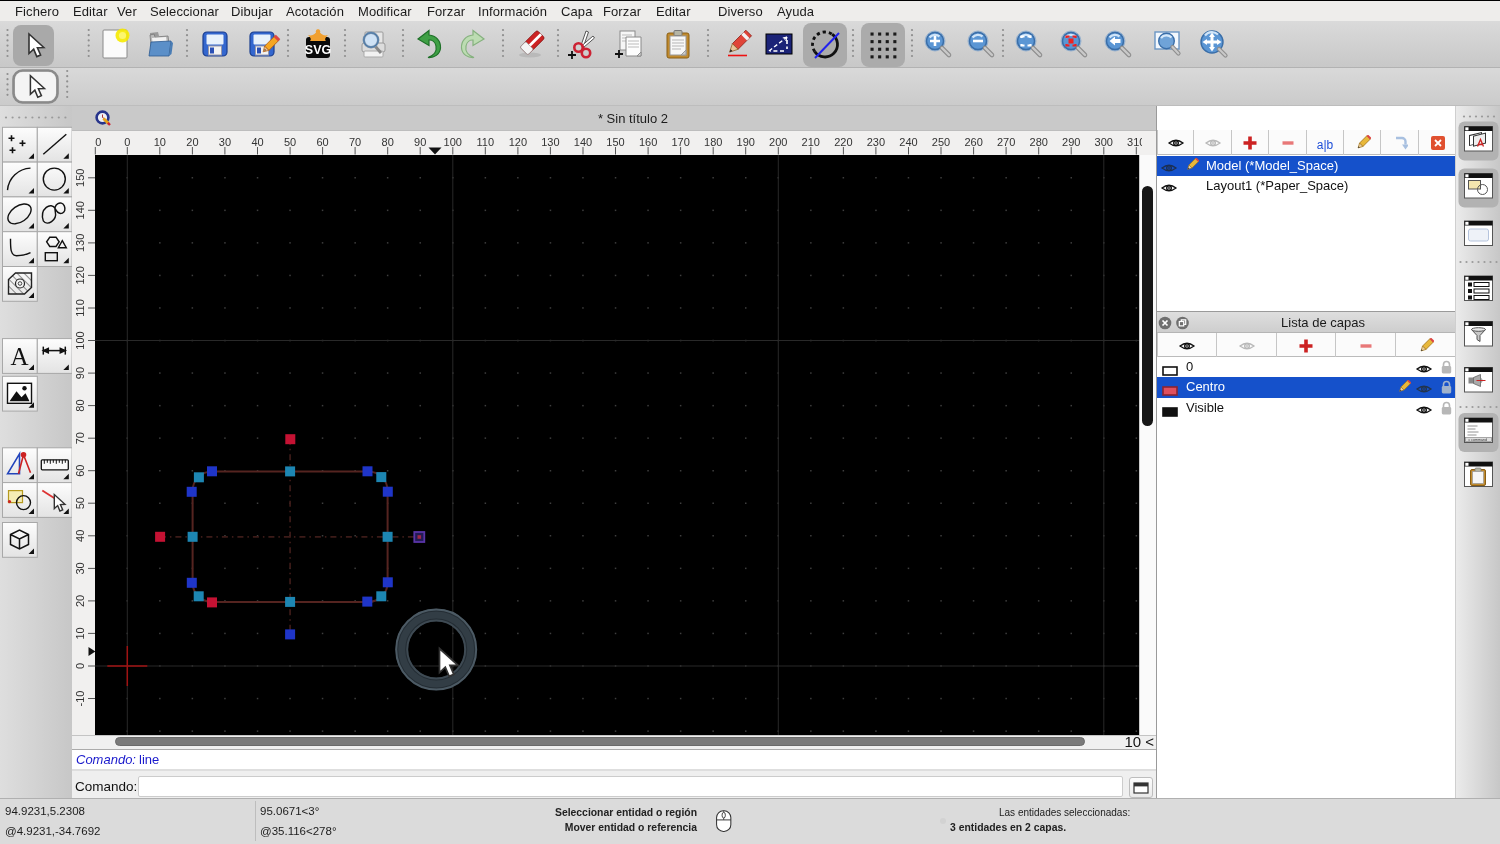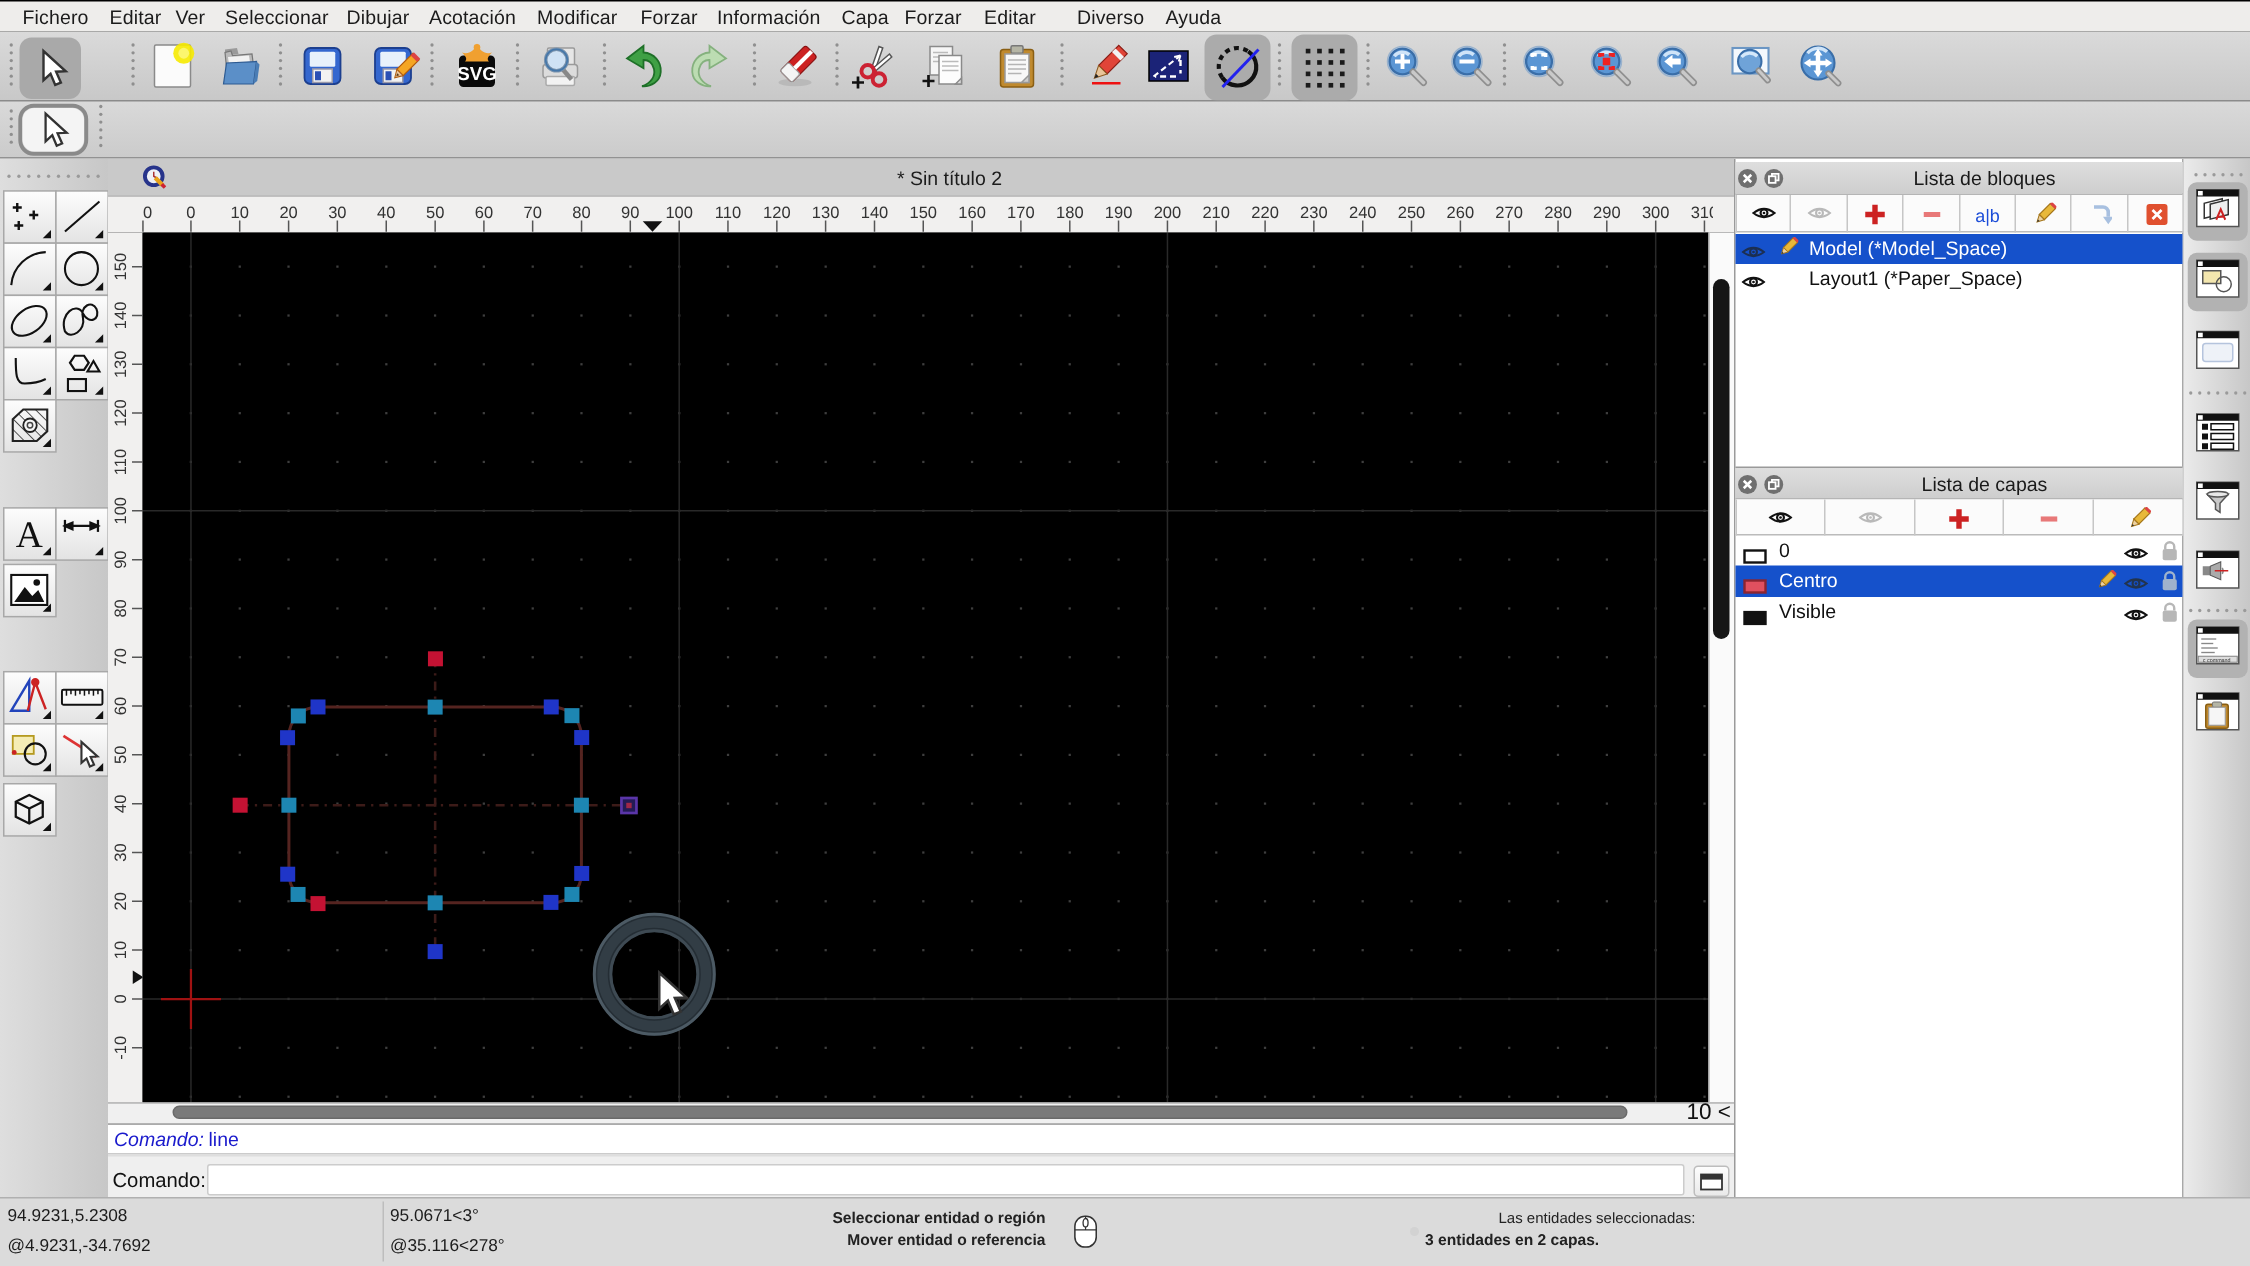--- a/index.html
+++ b/index.html
@@ -1288,30 +1288,20 @@
   </div>
 <div id="cmdrow" class="abs">
     <span class="lbl">Comando:</span>
     <span id="cmdinput"></span>
     <span id="cmdbtn"><svg width="22" height="20" viewBox="0 0 22 20">
         <rect x="4" y="5" width="14" height="10" fill="#fff" stroke="#333" stroke-width="1.2"></rect>
         <rect x="4" y="5" width="14" height="3.4" fill="#333"></rect>
       </svg></span>
   </div>
 <div id="rpanel" class="abs">
-<div class="ptitle" style="top:2px">
-      <svg style="position:absolute;left:1px;top:4px" width="32" height="14" viewBox="0 0 32 14">
-        <circle cx="7" cy="7" r="6.3" fill="#6f6f6f"></circle>
-        <path d="M4.5,4.5 l5,5 M9.5,4.5 l-5,5" stroke="#fff" stroke-width="1.7"></path>
-        <circle cx="24.5" cy="7" r="6.3" fill="#6f6f6f"></circle>
-        <rect x="21.3" y="5.5" width="4.4" height="4.4" fill="none" stroke="#fff" stroke-width="1.2"></rect>
-        <path d="M23.3,5.5 v-1.6 h4.4 v4.4 h-1.6" fill="none" stroke="#fff" stroke-width="1.2"></path>
-      </svg>
-      <span class="t" style="left:33px;width:266px">Lista de bloques</span>
-    </div>
 <div style="position:absolute;left:0;top:24px;width:299px;height:25px;background:#fbfbfb;border-bottom:1px solid #bbb">
       <span style="position:absolute;left:0.0px;top:0;width:37.4px;height:25px;border-right:1px solid #c6c6c6;border-left:1px solid #c6c6c6"></span>
       <span style="position:absolute;left:37.4px;top:0;width:37.4px;height:25px;border-right:1px solid #c6c6c6;border-left:none"></span>
       <span style="position:absolute;left:74.8px;top:0;width:37.4px;height:25px;border-right:1px solid #c6c6c6;border-left:none"></span>
       <span style="position:absolute;left:112.2px;top:0;width:37.4px;height:25px;border-right:1px solid #c6c6c6;border-left:none"></span>
       <span style="position:absolute;left:149.6px;top:0;width:37.4px;height:25px;border-right:1px solid #c6c6c6;border-left:none"></span>
       <span style="position:absolute;left:187.0px;top:0;width:37.4px;height:25px;border-right:1px solid #c6c6c6;border-left:none"></span>
       <span style="position:absolute;left:224.4px;top:0;width:37.4px;height:25px;border-right:1px solid #c6c6c6;border-left:none"></span>
       <span style="position:absolute;left:261.8px;top:0;width:37.4px;height:25px;border-right:1px solid #c6c6c6;border-left:none"></span>
       <span style="position:absolute;left:10px;top:5px;display:inline-block;width:18px;text-align:center"><svg width="16" height="12" viewBox="0 0 16 12">

